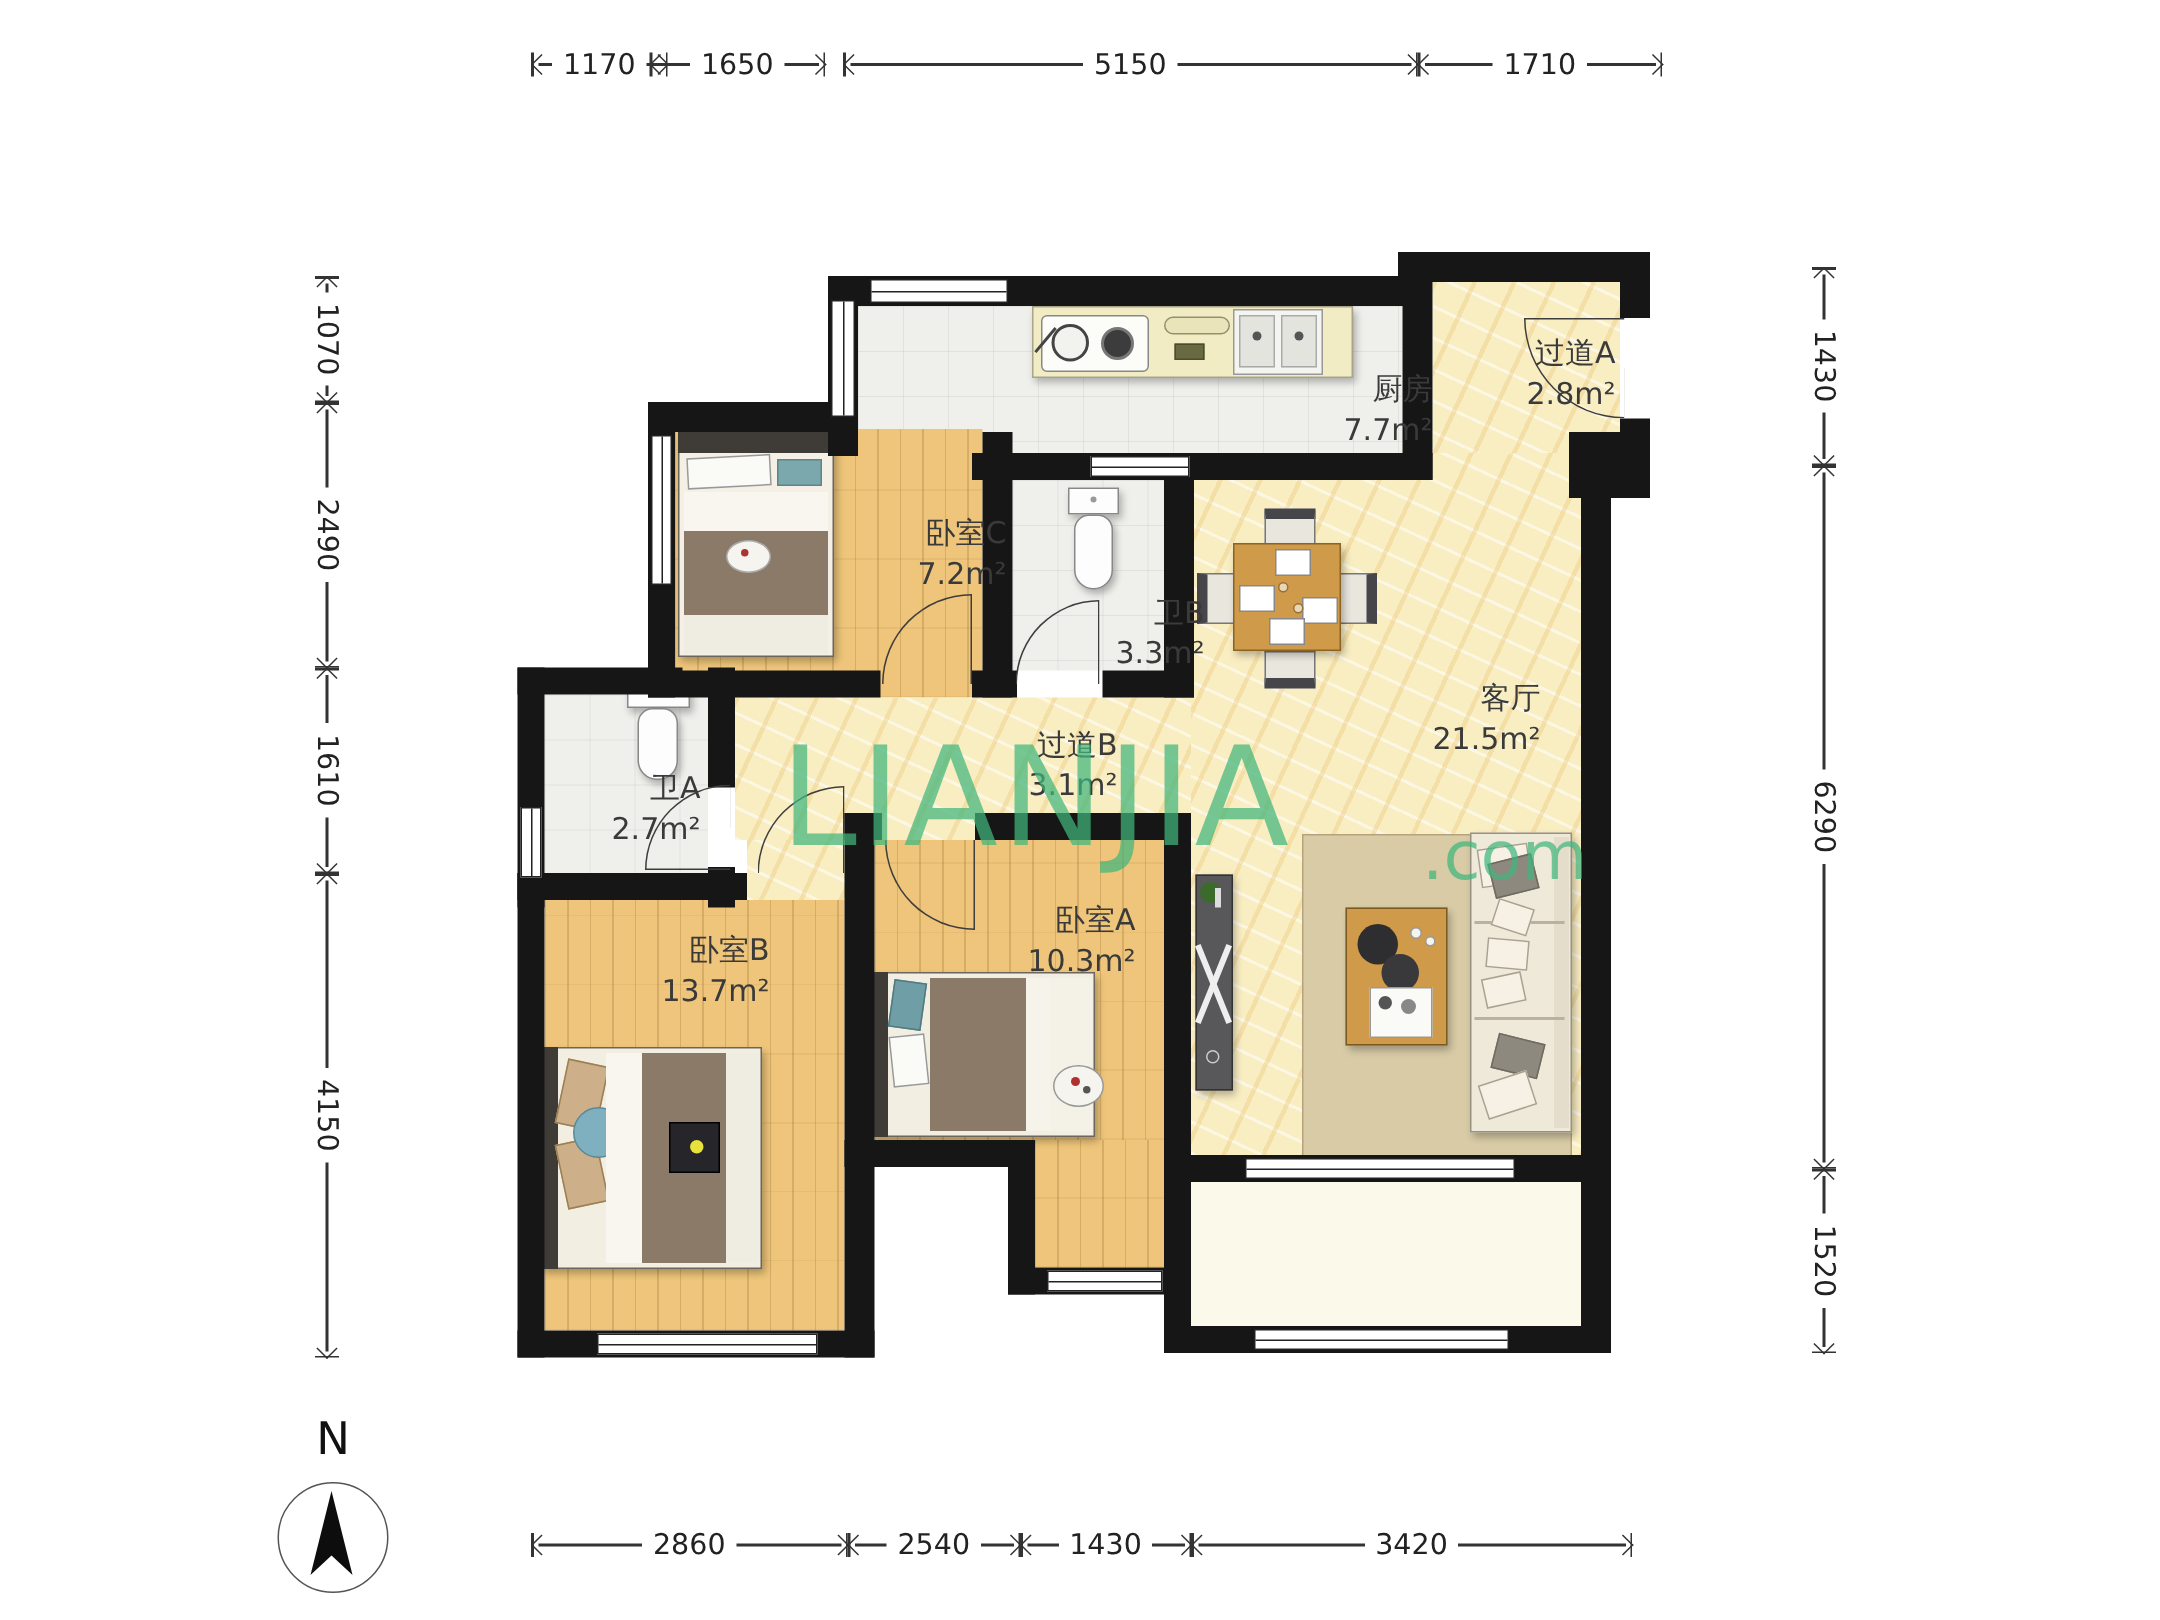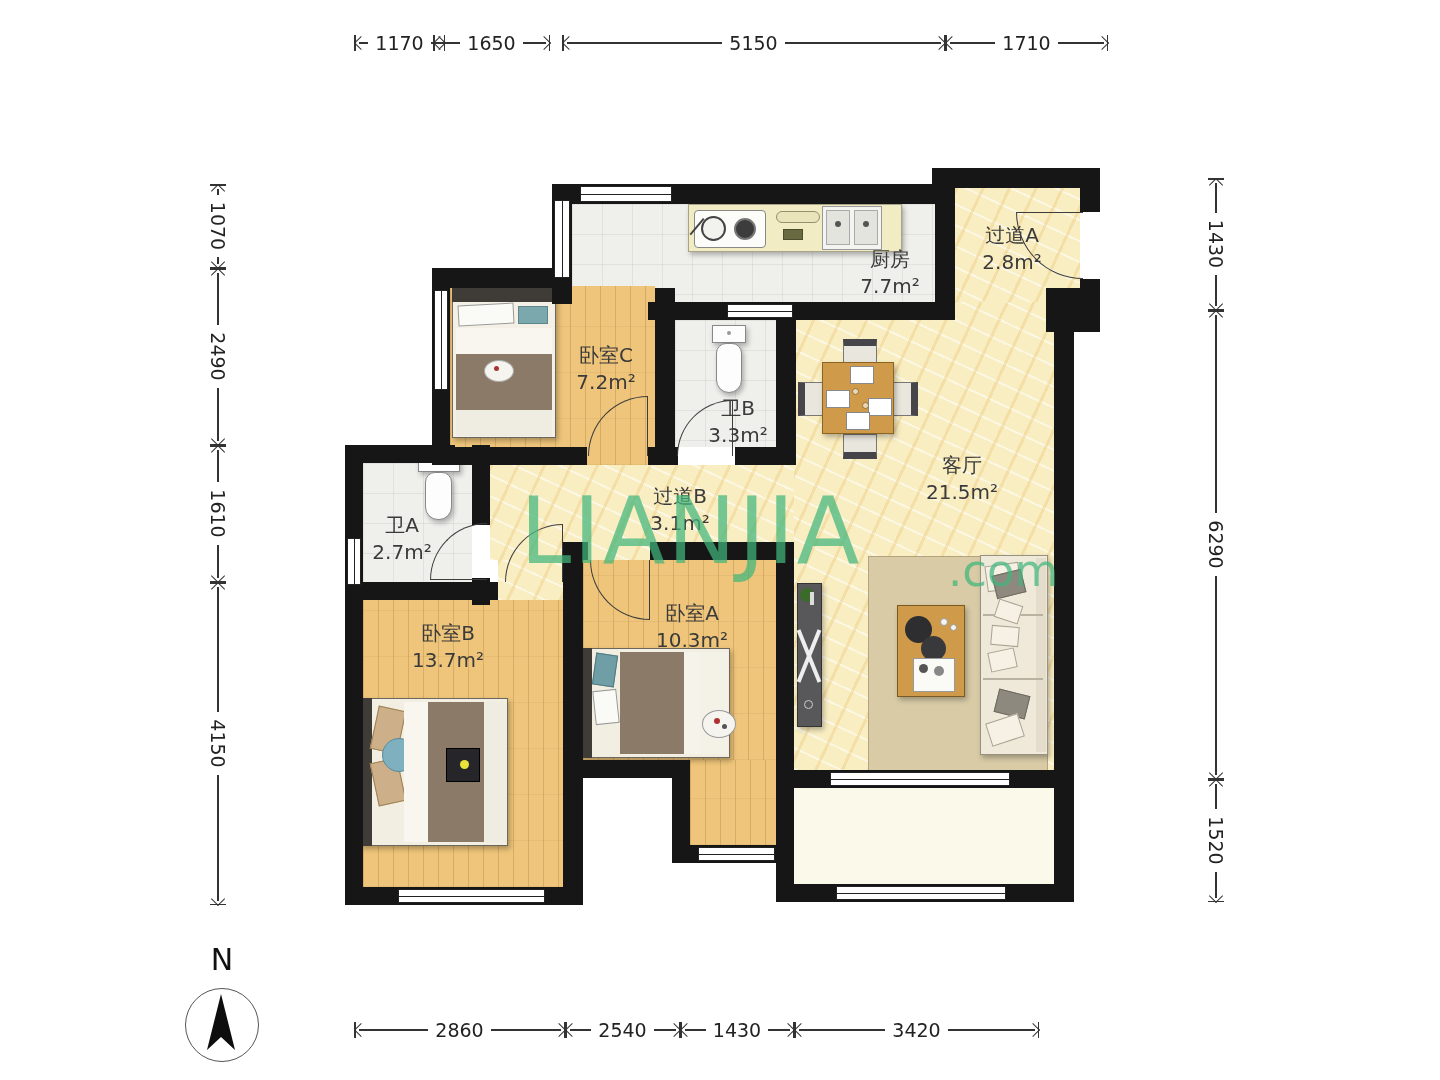--- a/index.html
+++ b/index.html
@@ -24,21 +24,21 @@
   
   .win{position:absolute;background:#fff;border:1.5px solid #222;z-index:12;box-sizing:border-box;}
   .win-h:after{content:'';position:absolute;left:0;right:0;top:50%;height:1px;background:#222;}
   .win-v:after{content:'';position:absolute;top:0;bottom:0;left:50%;width:1px;background:#222;}
   
   .door{position:absolute;z-index:13;box-sizing:border-box;border:0 solid #3d3d3d;}
   
   .furn{position:absolute;z-index:5;box-sizing:border-box;}
   .shadow{box-shadow:2px 3px 5px rgba(0,0,0,.28);}
   
-  .room-label{position:absolute;z-index:30;width:130px;text-align:center;color:#3a3a3a;
+  .room-label{position:absolute;z-index:30;width:130px;text-align:right;color:#3a3a3a;
               font-size:20px;line-height:27px;}
   
   .wm{position:absolute;z-index:40;color:rgba(64,181,124,.72);font-weight:normal;pointer-events:none;}
   
   .dim{position:absolute;height:26px;display:flex;align-items:center;z-index:50;
        font-size:19px;color:#222;}
   .dim:before,.dim:after{content:'';width:1.5px;height:16px;background:#333;flex:none;}
   .arr{width:9px;height:9px;flex:none;border-left:1.5px solid #333;border-bottom:1.5px solid #333;}
   .arr-l{transform:rotate(45deg);margin-right:-7px;}
   .arr-r{transform:rotate(225deg);margin-left:-7px;}
@@ -292,21 +292,21 @@
       <span class="dline"></span>
       <span class="arr arr-r"></span>
   </div>
   <div class="dim" style="left:680px;top:1017px;width:114px">
     <span class="arr arr-l"></span>
       <span class="dline"></span>
       <span class="dnum">1430</span>
       <span class="dline"></span>
       <span class="arr arr-r"></span>
   </div>
-  <div class="dim" style="left:794px;top:1017px;width:245px">
+  <div class="dim" style="left:794px;top:1017px;width:294px">
     <span class="arr arr-l"></span>
       <span class="dline"></span>
       <span class="dnum">3420</span>
       <span class="dline"></span>
       <span class="arr arr-r"></span>
   </div>
 
   <div class="dim dim-v" style="left:231px;top:184px;width:84px">
     <span class="arr arr-l"></span>
       <span class="dline"></span>

